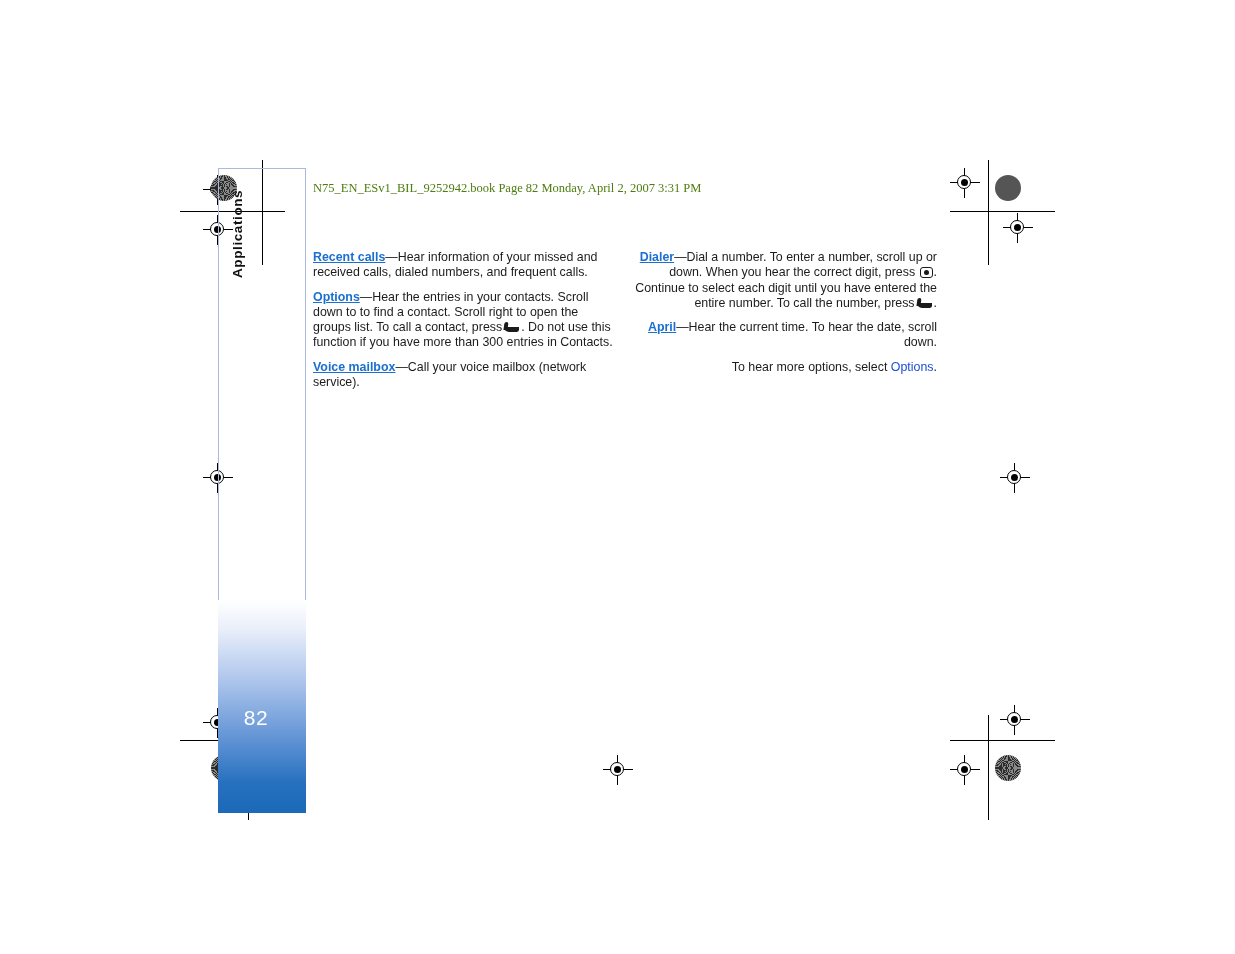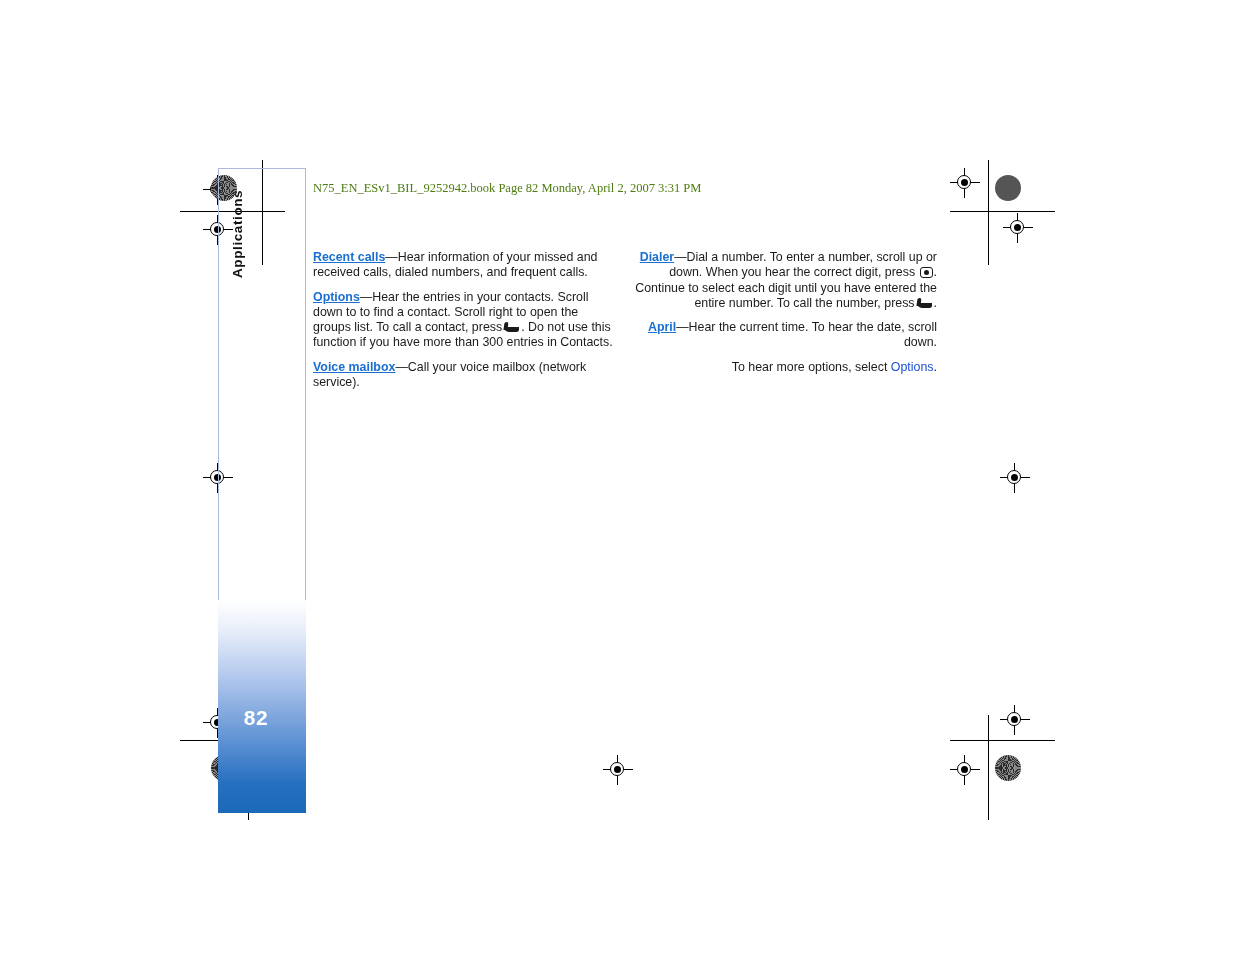--- a/index.html
+++ b/index.html
@@ -96,21 +96,21 @@
         rgba(27,105,184,1) 100%);
   }
   .page-number {
     position: absolute;
     left: 218px;
     top: 706px;
     width: 76px;
     text-align: center;
     color: #ffffff;
     font-size: 21px;
-    font-weight: bold;
+    font-weight: normal;
     letter-spacing: 0.5px;
   }
 
   
   .tab-label {
     position: absolute;
     left: 230px;
     top: 250px;
     width: 160px;
     transform: rotate(-90deg);

